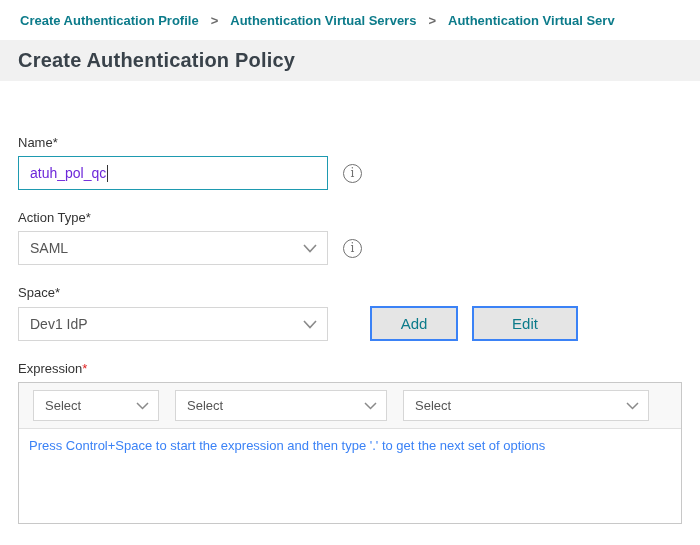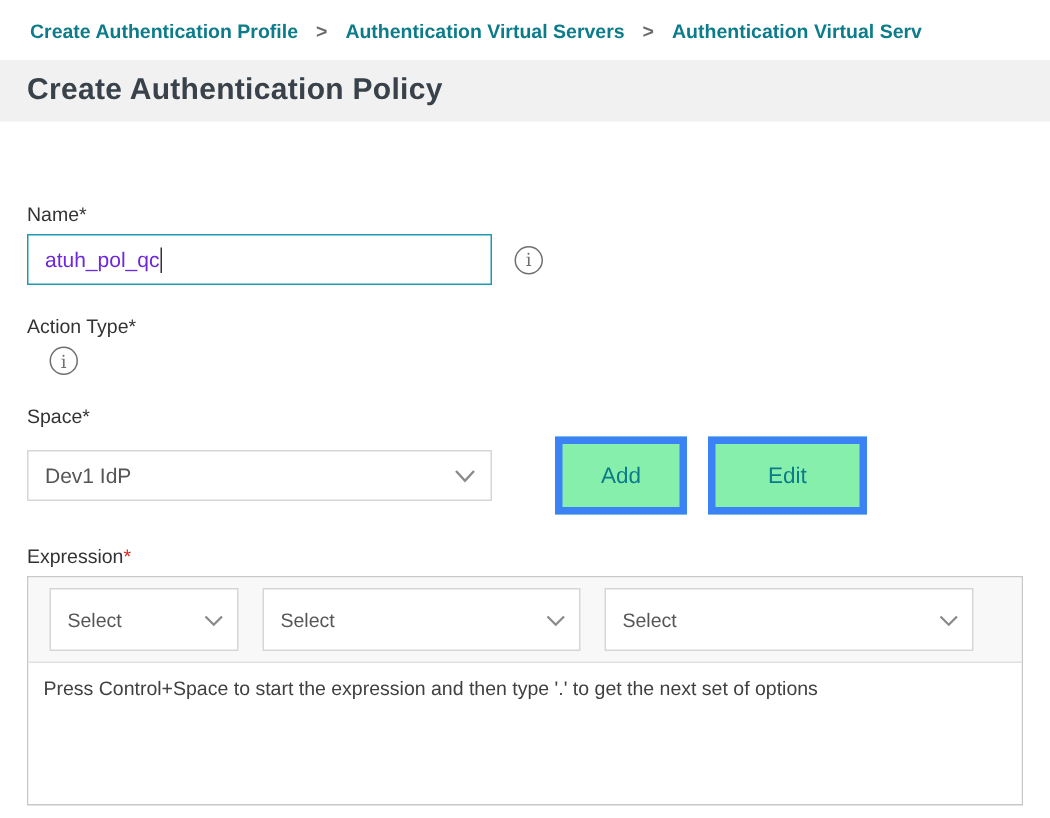--- a/index.html
+++ b/index.html
@@ -113,23 +113,23 @@
     font-family: "DejaVu Serif", serif;
     display: inline-flex;
     align-items: center;
     justify-content: center;
     margin-left: 15px;
     flex: 0 0 auto;
     cursor: pointer;
   }
 
   .btn {
-    height: 52px;
-    background: #86efac;
-    border: 5px solid #3b82f6;
+    height: 35px;
+    background: #e5e5e5;
+    border: 2px solid #3b82f6;
     color: #0c7b8a;
     font-size: 15px;
     font-family: "Liberation Sans", sans-serif;
     cursor: pointer;
     display: inline-flex;
     align-items: center;
     justify-content: center;
   }
   .btn-add { width: 88px; margin-left: 42px; }
   .btn-edit { width: 106px; margin-left: 14px; }
@@ -141,21 +141,21 @@
     margin-top: 2px;
   }
   .expr-strip {
     background: #f8f8f8;
     border-bottom: 1px solid #e0e0e0;
     padding: 7px 14px;
     display: flex;
     align-items: center;
   }
   .expr-select {
-    height: 42px;
+    height: 31px;
     border: 1px solid #d6d6d6;
     background: #ffffff;
     display: flex;
     align-items: center;
     justify-content: space-between;
     padding: 0 9px 0 11px;
     font-size: 13px;
     color: #555555;
     cursor: pointer;
     margin-right: 16px;
@@ -165,21 +165,21 @@
   .expr-select:nth-child(3) { width: 246px; margin-right: 0; }
 
   .expr-area {
     height: 94px;
     background: #ffffff;
     padding: 9px 10px;
     cursor: text;
   }
   .expr-placeholder {
     font-size: 13px;
-    color: #404040;
+    color: #3b82f6;
   }
 </style>
 </head>
 <body>
 
 <nav class="breadcrumb">
   <a class="crumb">Create Authentication Profile</a>
   <span class="sep">&gt;</span>
   <a class="crumb">Authentication Virtual Servers</a>
   <span class="sep">&gt;</span>
@@ -203,20 +203,28 @@
       </div>
       <span class="info-icon">i</span>
     </div>
   </div>
 
   <div class="field-group">
     <div class="field-label">
       <span>Action Type</span><span class="req">*</span>
     </div>
     <div class="field-row">
+      <div class="select-box">
+        <span>SAML</span>
+        <span class="chev">
+          <svg width="14" height="9" viewBox="0 0 14 9">
+              <polyline points="1,1 7,7.5 13,1" fill="none" stroke="#8a8a8a" stroke-width="1.6"></polyline>
+            </svg>
+        </span>
+      </div>
       <span class="info-icon">i</span>
     </div>
   </div>
 
   <div class="field-group">
     <div class="field-label">
       <span>Space</span><span class="req">*</span>
     </div>
     <div class="field-row">
       <div class="select-box">

